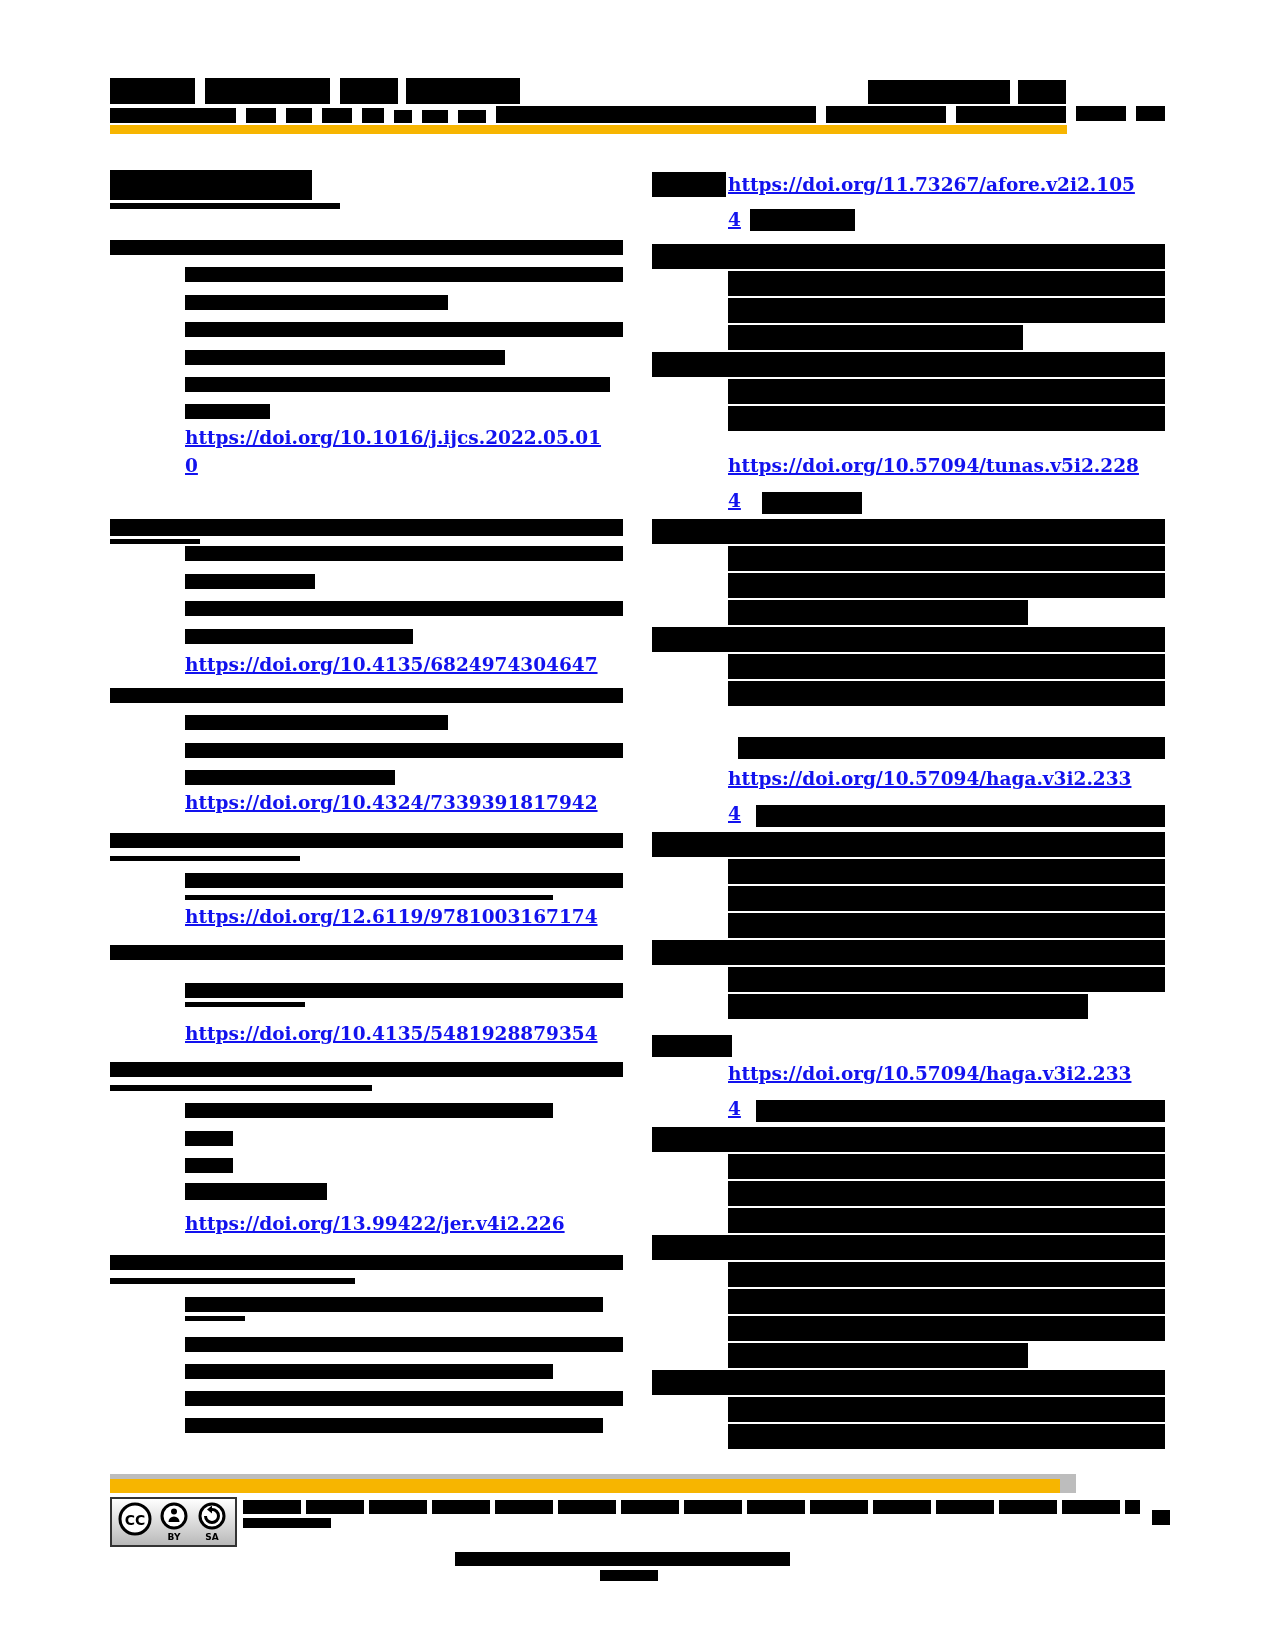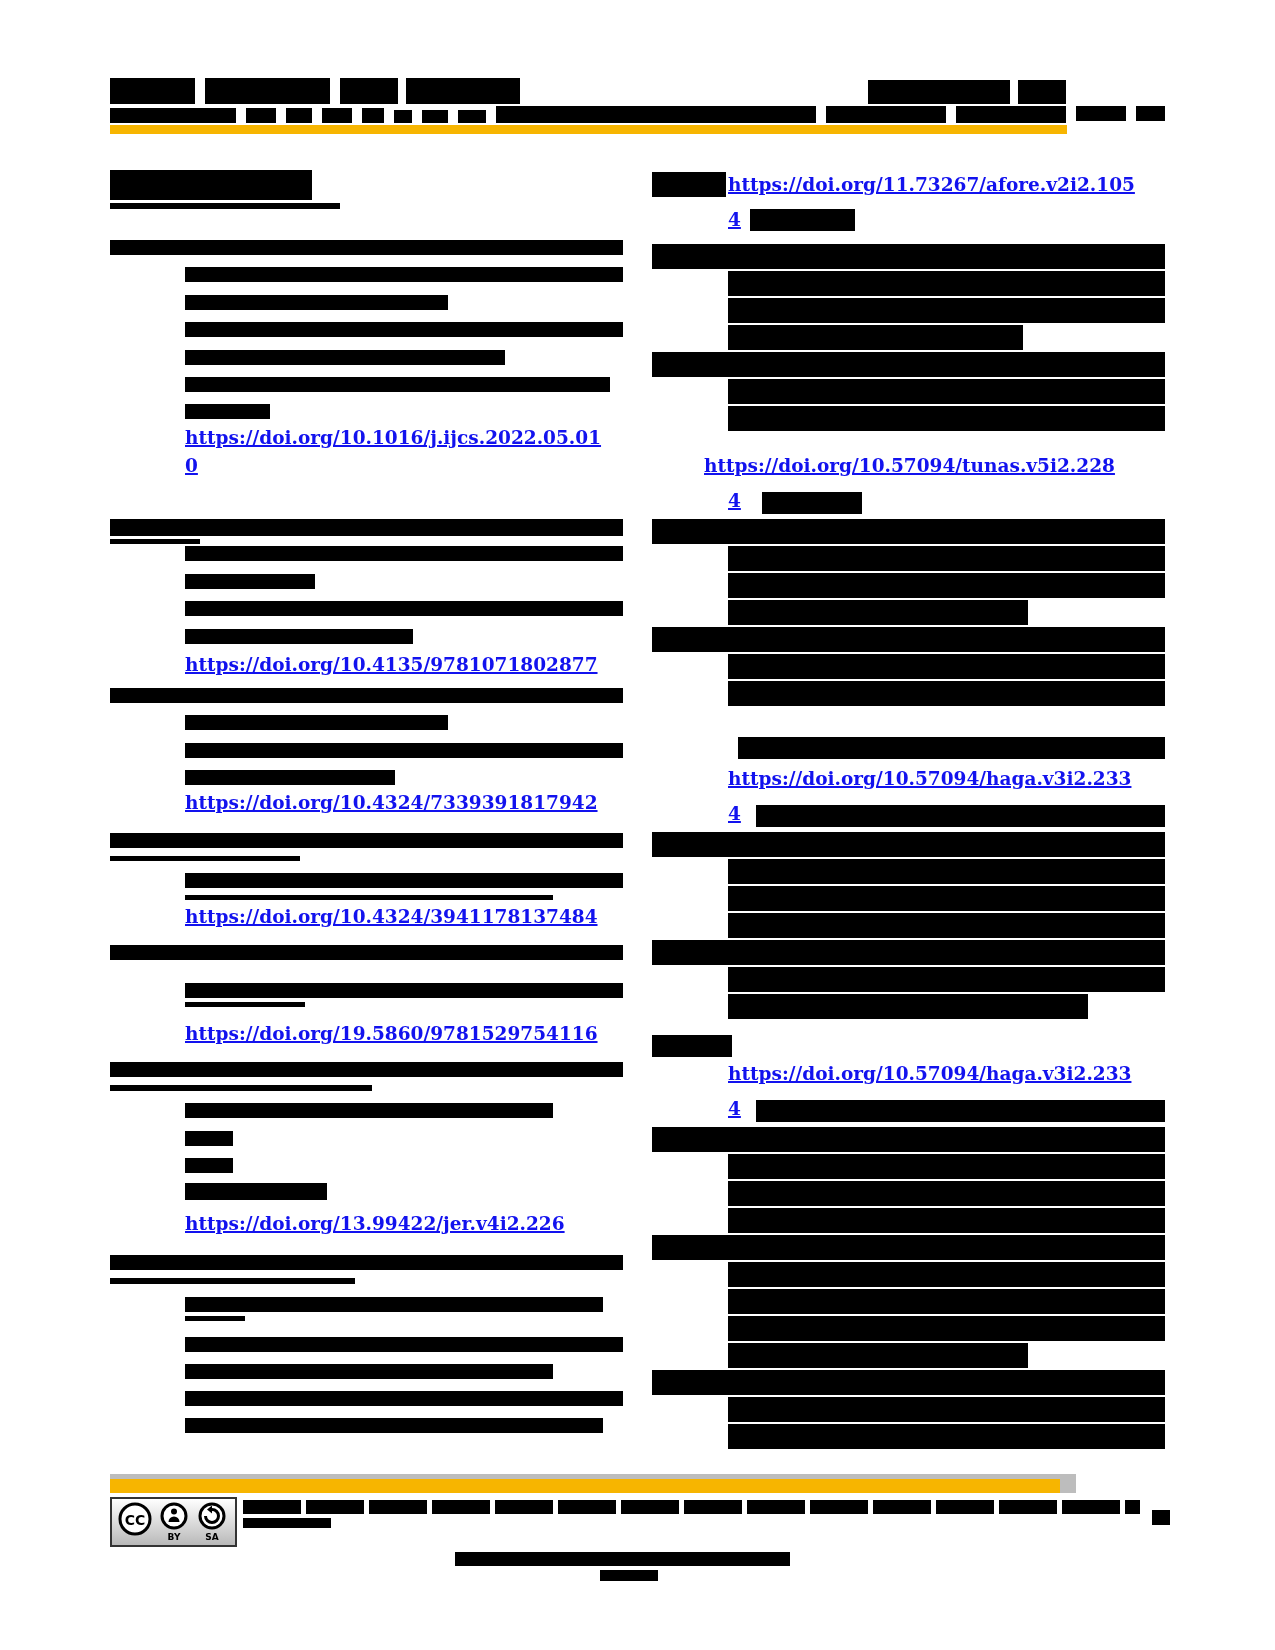--- a/index.html
+++ b/index.html
@@ -156,28 +156,28 @@
   <div class="rule-yellow" id="top-rule" style="left: 110px; top: 125px; width: 957px; height: 9px;"></div>
   <div class="rule-shadow" id="bottom-shadow" style="left: 110px; top: 1474px; width: 966px; height: 5px;"></div>
   <div class="rule-yellow" id="bottom-rule" style="left: 110px; top: 1479px; width: 950px; height: 14px;"></div>
   <div class="rule-shadow" id="bottom-nub" style="left: 1060px; top: 1479px; width: 16px; height: 14px;"></div>
 
   <div class="dashed-bar" id="footer-dashes" style="left: 243px; top: 1500px; width: 897px; height: 14px;"></div>
 
   <div id="links">
       <span class="doi-link" style="left: 185px; top: 427px;">https://doi.org/10.1016/j.ijcs.2022.05.01</span>
       <span class="doi-link" style="left: 185px; top: 455px;">0</span>
-      <span class="doi-link" style="left: 185px; top: 654px;">https://doi.org/10.4135/9781071802877</span>
+      <span class="doi-link" style="left: 185px; top: 654px;">https://doi.org/10.4135/6824974304647</span>
       <span class="doi-link" style="left: 185px; top: 792px;">https://doi.org/10.4324/7339391817942</span>
-      <span class="doi-link" style="left: 185px; top: 906px;">https://doi.org/10.4324/3941178137484</span>
-      <span class="doi-link" style="left: 185px; top: 1023px;">https://doi.org/19.5860/9781529754116</span>
+      <span class="doi-link" style="left: 185px; top: 906px;">https://doi.org/12.6119/9781003167174</span>
+      <span class="doi-link" style="left: 185px; top: 1023px;">https://doi.org/10.4135/5481928879354</span>
       <span class="doi-link" style="left: 185px; top: 1213px;">https://doi.org/13.99422/jer.v4i2.226</span>
       <span class="doi-link" style="left: 728px; top: 174px;">https://doi.org/11.73267/afore.v2i2.105</span>
       <span class="doi-link" style="left: 728px; top: 209px;">4</span>
-      <span class="doi-link" style="left: 704px; top: 455px;">https://doi.org/10.57094/tunas.v5i2.228</span>
+      <span class="doi-link" style="left: 728px; top: 455px;">https://doi.org/10.57094/tunas.v5i2.228</span>
       <span class="doi-link" style="left: 728px; top: 490px;">4</span>
       <span class="doi-link" style="left: 728px; top: 768px;">https://doi.org/10.57094/haga.v3i2.233</span>
       <span class="doi-link" style="left: 728px; top: 803px;">4</span>
       <span class="doi-link" style="left: 728px; top: 1063px;">https://doi.org/10.57094/haga.v3i2.233</span>
       <span class="doi-link" style="left: 728px; top: 1098px;">4</span>
     </div>
 
   <div class="cc-badge">
     <svg width="118" height="44" viewBox="0 0 118 44">
 

